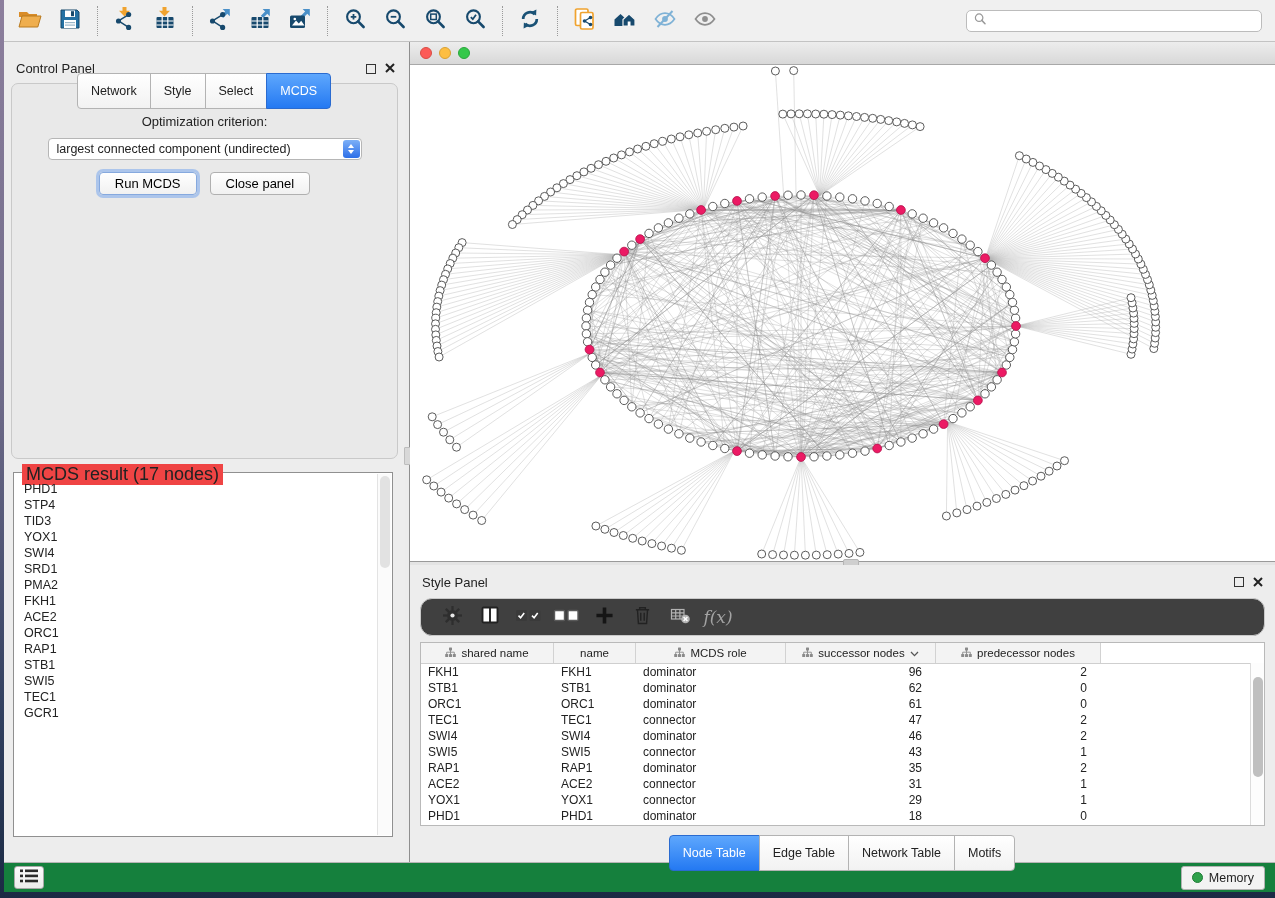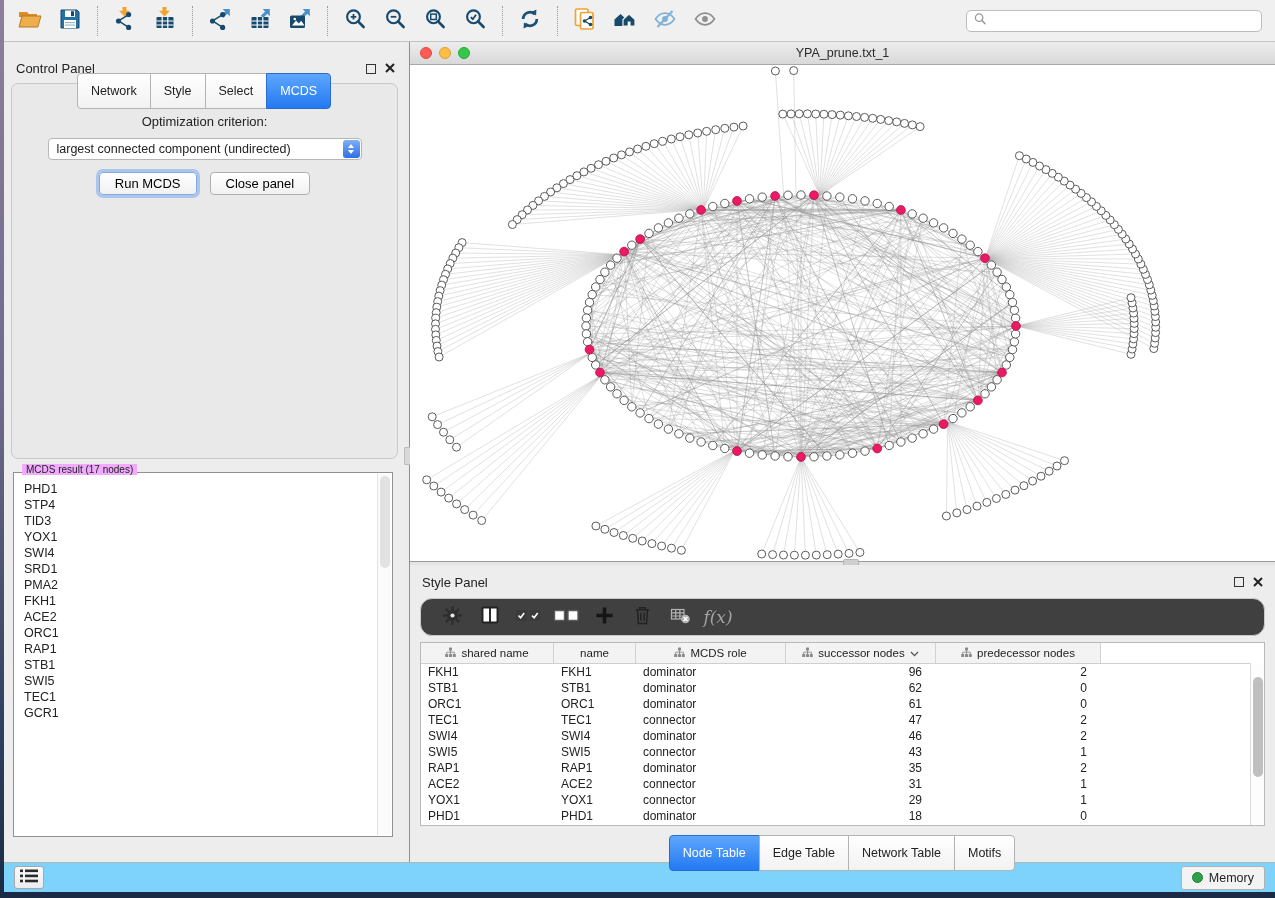--- a/index.html
+++ b/index.html
@@ -38,21 +38,21 @@
   .dd-text{white-space:nowrap;overflow:hidden;}
   .dd-spin{position:absolute;right:1px;top:1px;width:17px;height:18px;border-radius:3px;background:linear-gradient(#7db0f7,#2d6fe8);display:flex;flex-direction:column;align-items:center;justify-content:center;gap:2px;}
   .dd-spin i{display:block;width:0;height:0;border-left:3.5px solid transparent;border-right:3.5px solid transparent;}
   .dd-spin .up{border-bottom:4px solid #fff;}
   .dd-spin .dn{border-top:4px solid #fff;}
   .btn-row{margin-top:12px;display:flex;justify-content:center;gap:13px;}
   .btn{height:23px;padding:0 15px;border:1px solid #b0b0b0;border-radius:4px;background:linear-gradient(#ffffff,#f1f1f1);font-size:13px;font-family:inherit;cursor:default;}
   .btn.focus{box-shadow:0 0 0 3px rgba(122,168,236,.55);border-color:#86a9de;}
 
   .result-group{position:absolute;top:430px;left:9px;right:12px;bottom:25px;border:1px solid #909090;background:#fff;}
-  .result-legend{position:absolute;top:-9px;left:8px;background:#f0abfc;padding:0 4px;font-size:10px;}
+  .result-legend{position:absolute;top:-9px;left:8px;background:#ef4444;padding:0 4px;font-size:18px;}
   .result-list{position:absolute;inset:1px 15px 1px 1px;margin:0;padding:7px 0 0 9px;list-style:none;font-size:12.5px;line-height:16px;overflow:hidden;}
   .mini-scroll{position:absolute;top:1px;bottom:1px;right:1px;width:13px;background:#fbfbfb;border-left:1px solid #e3e3e3;}
   .mini-thumb{margin:2px 1px 0 1.5px;height:92px;background:#e2e2e2;border-radius:5px;}
 
   
   .net-window{height:519px;flex:0 0 519px;display:flex;flex-direction:column;border-bottom:1px solid #9a9a9a;}
   .net-titlebar{height:22px;flex:0 0 22px;background:linear-gradient(#ededed,#d8d8d8);border-bottom:1px solid #a8a8a8;position:relative;display:flex;align-items:center;padding-left:10px;gap:7px;}
   .tl{width:12px;height:12px;border-radius:50%;display:inline-block;box-sizing:border-box;}
   .tl.red{background:#fc5b57;border:1px solid #d94c44;}
   .tl.yellow{background:#fdbe41;border:1px solid #d9a133;}
@@ -77,21 +77,21 @@
   .tr{display:flex;height:16px;align-items:center;}
   .td{box-sizing:border-box;white-space:nowrap;overflow:hidden;}
   .td.left{padding-left:7px;text-align:left;}
   .td.num{padding-right:14px;text-align:right;}
   .nt-scroll{position:absolute;top:20px;bottom:0;right:0;width:13px;background:#fdfdfd;border-left:1px solid #dcdcdc;}
   .nt-thumb{margin:14px 1.5px 0 2px;height:100px;background:#bfbfbf;border-radius:6px;}
 
   .tp-tabs{display:flex;justify-content:center;margin-top:9px;}
 
   
-  .status-bar{height:30px;flex:0 0 30px;background:#7dd3fc;border-top:1px solid #b5b5b5;display:flex;align-items:center;justify-content:space-between;padding:0 10px;box-sizing:border-box;}
+  .status-bar{height:30px;flex:0 0 30px;background:#15803d;border-top:1px solid #b5b5b5;display:flex;align-items:center;justify-content:space-between;padding:0 10px;box-sizing:border-box;}
   .sb-btn{width:28px;height:21px;border:1px solid #a9a9a9;border-radius:3px;background:linear-gradient(#fbfbfb,#ececec);display:flex;align-items:center;justify-content:center;}
   .mem-btn{height:22px;border:1px solid #b2b2b2;border-radius:3px;background:#f3f3f3;display:flex;align-items:center;gap:6px;padding:0 10px;font-size:12.5px;}
   .mem-dot{width:11px;height:11px;border-radius:50%;background:#2fa14b;border:1px solid #1f7c36;box-sizing:border-box;}
 </style>
 </head>
 <body>
 
 <div class="app">
 
   <div class="toolbar">
@@ -308,21 +308,20 @@
       </div>
     </div>
 
     <div class="v-divider">
         <span class="grip"></span>
       </div>
 
     <div class="right-col">
       <div class="net-window">
         <div class="net-titlebar">
-          <span class="net-title">YPA_prune.txt_1</span>
           <span class="tl red"></span>
           <span class="tl yellow"></span>
           <span class="tl green"></span>
         </div>
         <div class="net-canvas">
           <svg id="graph" width="866" height="497" viewBox="0 0 866 497">
               <path d="M606.0 261.0L592.0 214.5M606.0 261.0L602.5 284.6M606.0 261.0L314.8 383.5M606.0 261.0L177.6 276.8M606.0 261.0L214.1 186.6M606.0 261.0L182.2 229.6M606.0 261.0L416.9 131.0M606.0 261.0L185.7 300.0M606.0 261.0L352.2 389.9M606.0 261.0L391.0 130.0M606.0 261.0L513.1 153.2M606.0 261.0L404.0 391.8M606.0 261.0L176.4 268.9M606.0 261.0L467.2 138.5M575.0 193.2L339.5 133.8M575.0 193.2L179.5 284.6M575.0 193.2L339.5 133.8M575.0 193.2L602.5 284.6M575.0 193.2L404.0 130.2M575.0 193.2L543.0 353.6M575.0 193.2L479.2 141.5M575.0 193.2L533.6 162.9M575.0 193.2L513.1 153.2M575.0 193.2L339.5 133.8M575.0 193.2L182.2 292.4M575.0 193.2L404.0 391.8M575.0 193.2L587.1 207.2M575.0 193.2L567.9 335.4M575.0 193.2L185.7 300.0M575.0 193.2L230.1 347.9M575.0 193.2L291.1 377.0M575.0 193.2L599.8 292.4M575.0 193.2L230.1 347.9M490.9 145.0L490.9 377.0M490.9 145.0L599.8 229.6M490.9 145.0L258.4 157.9M490.9 145.0L200.6 200.1M490.9 145.0L604.4 245.2M490.9 145.0L575.0 193.2M490.9 145.0L404.0 391.8M490.9 145.0L248.4 162.9M490.9 145.0L200.6 200.1M490.9 145.0L182.2 229.6M490.9 145.0L592.0 307.5M490.9 145.0L327.0 386.1M490.9 145.0L302.8 380.5M490.9 145.0L291.1 145.0M490.9 145.0L258.4 157.9M490.9 145.0L533.6 162.9M490.9 145.0L543.0 168.4M490.9 145.0L567.9 335.4M490.9 145.0L302.8 141.5M490.9 145.0L479.2 141.5M490.9 145.0L239.0 353.6M490.9 145.0L279.8 148.9M490.9 145.0L599.8 229.6M490.9 145.0L302.8 380.5M490.9 145.0L575.0 328.8M490.9 145.0L182.2 292.4M490.9 145.0L479.2 380.5M404.0 130.2L575.0 328.8M404.0 130.2L551.9 174.1M404.0 130.2L179.5 284.6M404.0 130.2L258.4 364.1M404.0 130.2L551.9 347.9M404.0 130.2L596.3 300.0M404.0 130.2L502.2 373.1M404.0 130.2L207.0 328.8M404.0 130.2L599.8 292.4M404.0 130.2L599.8 292.4M404.0 130.2L185.7 300.0M404.0 130.2L479.2 380.5M404.0 130.2L606.0 261.0M404.0 130.2L176.4 268.9M404.0 130.2L291.1 145.0M404.0 130.2L352.2 389.9M404.0 130.2L185.7 300.0M404.0 130.2L391.0 392.0M404.0 130.2L602.5 284.6M404.0 130.2L185.7 300.0M404.0 130.2L479.2 380.5M404.0 130.2L200.6 200.1M404.0 130.2L248.4 359.1M404.0 130.2L365.1 391.0M365.1 131.0L314.8 138.5M365.1 131.0L416.9 131.0M365.1 131.0L606.0 261.0M365.1 131.0L604.4 245.2M365.1 131.0L592.0 307.5M365.1 131.0L490.9 377.0M365.1 131.0L239.0 353.6M365.1 131.0L605.6 253.1M365.1 131.0L230.1 347.9M365.1 131.0L207.0 328.8M365.1 131.0L339.5 388.2M365.1 131.0L605.6 268.9M365.1 131.0L604.4 276.8M365.1 131.0L258.4 364.1M365.1 131.0L455.0 386.1M365.1 131.0L230.1 347.9M365.1 131.0L490.9 377.0M365.1 131.0L533.6 162.9M365.1 131.0L605.6 268.9M365.1 131.0L176.0 261.0M365.1 131.0L190.0 307.5M327.0 135.9L221.8 180.2M327.0 135.9L455.0 135.9M327.0 135.9L467.2 383.5M327.0 135.9L523.6 364.1M327.0 135.9L365.1 391.0M327.0 135.9L268.9 368.8M327.0 135.9L604.4 276.8M327.0 135.9L221.8 341.8M327.0 135.9L365.1 391.0M327.0 135.9L596.3 300.0M327.0 135.9L177.6 245.2M327.0 135.9L429.8 132.1M327.0 135.9L200.6 321.9M327.0 135.9L442.5 388.2M327.0 135.9L513.1 368.8M327.0 135.9L479.2 141.5M291.1 145.0L179.5 237.4M291.1 145.0L177.6 276.8M291.1 145.0L490.9 145.0M291.1 145.0L391.0 130.0M291.1 145.0L194.9 207.2M291.1 145.0L179.5 237.4M291.1 145.0L502.2 148.9M291.1 145.0L606.0 261.0M291.1 145.0L490.9 145.0M291.1 145.0L604.4 245.2M291.1 145.0L560.2 180.2M291.1 145.0L543.0 353.6M291.1 145.0L604.4 276.8M291.1 145.0L592.0 214.5M291.1 145.0L490.9 145.0M291.1 145.0L214.1 186.6M291.1 145.0L176.4 253.1M291.1 145.0L365.1 391.0M291.1 145.0L248.4 162.9M291.1 145.0L258.4 157.9M291.1 145.0L442.5 388.2M291.1 145.0L327.0 386.1M230.1 174.1L179.5 284.6M230.1 174.1L455.0 386.1M230.1 174.1L214.1 186.6M230.1 174.1L190.0 307.5M230.1 174.1L339.5 133.8M230.1 174.1L177.6 276.8M230.1 174.1L416.9 391.0M230.1 174.1L581.4 200.1M230.1 174.1L391.0 130.0M230.1 174.1L479.2 380.5M230.1 174.1L490.9 377.0M230.1 174.1L416.9 391.0M230.1 174.1L200.6 200.1M230.1 174.1L258.4 157.9M230.1 174.1L575.0 328.8M230.1 174.1L391.0 130.0M230.1 174.1L258.4 157.9M230.1 174.1L179.5 237.4M230.1 174.1L490.9 377.0M230.1 174.1L214.1 186.6M230.1 174.1L602.5 284.6M230.1 174.1L185.7 300.0M230.1 174.1L194.9 207.2M230.1 174.1L279.8 148.9M230.1 174.1L179.5 284.6M230.1 174.1L339.5 133.8M214.1 186.6L194.9 314.8M214.1 186.6L604.4 276.8M214.1 186.6L502.2 373.1M214.1 186.6L176.4 253.1M214.1 186.6L194.9 207.2M214.1 186.6L314.8 383.5M214.1 186.6L581.4 321.9M214.1 186.6L185.7 300.0M214.1 186.6L268.9 368.8M214.1 186.6L513.1 153.2M214.1 186.6L314.8 383.5M214.1 186.6L230.1 174.1M214.1 186.6L221.8 341.8M214.1 186.6L523.6 364.1M214.1 186.6L239.0 168.4M214.1 186.6L339.5 133.8M214.1 186.6L575.0 193.2M214.1 186.6L302.8 380.5M214.1 186.6L365.1 391.0M214.1 186.6L599.8 292.4M214.1 186.6L302.8 141.5M214.1 186.6L378.0 130.2M214.1 186.6L587.1 207.2M214.1 186.6L339.5 388.2M214.1 186.6L581.4 321.9M214.1 186.6L429.8 389.9M214.1 186.6L490.9 377.0M214.1 186.6L599.8 292.4M179.5 284.6L602.5 284.6M179.5 284.6L352.2 132.1M179.5 284.6L230.1 174.1M179.5 284.6L339.5 388.2M179.5 284.6L404.0 391.8M179.5 284.6L230.1 347.9M179.5 284.6L352.2 389.9M179.5 284.6L230.1 347.9M179.5 284.6L207.0 328.8M179.5 284.6L365.1 131.0M179.5 284.6L490.9 377.0M179.5 284.6L177.6 245.2M179.5 284.6L533.6 162.9M179.5 284.6L352.2 389.9M179.5 284.6L182.2 229.6M179.5 284.6L190.0 307.5M190.0 307.5L551.9 347.9M190.0 307.5L596.3 300.0M190.0 307.5L523.6 157.9M190.0 307.5L567.9 186.6M190.0 307.5L352.2 132.1M190.0 307.5L177.6 276.8M190.0 307.5L230.1 174.1M190.0 307.5L567.9 335.4M190.0 307.5L523.6 364.1M190.0 307.5L179.5 284.6M190.0 307.5L567.9 335.4M190.0 307.5L365.1 131.0M190.0 307.5L176.4 253.1M190.0 307.5L581.4 321.9M190.0 307.5L291.1 377.0M190.0 307.5L442.5 388.2M190.0 307.5L291.1 145.0M190.0 307.5L567.9 335.4M190.0 307.5L599.8 292.4M190.0 307.5L502.2 373.1M190.0 307.5L606.0 261.0M190.0 307.5L502.2 148.9M327.0 386.1L567.9 186.6M327.0 386.1L581.4 200.1M327.0 386.1L567.9 335.4M327.0 386.1L365.1 131.0M327.0 386.1L207.0 328.8M327.0 386.1L378.0 130.2M327.0 386.1L442.5 388.2M327.0 386.1L339.5 388.2M327.0 386.1L596.3 222.0M327.0 386.1L190.0 214.5M327.0 386.1L602.5 284.6M327.0 386.1L581.4 200.1M327.0 386.1L581.4 200.1M327.0 386.1L239.0 168.4M327.0 386.1L442.5 388.2M327.0 386.1L302.8 380.5M327.0 386.1L365.1 131.0M327.0 386.1L176.4 253.1M327.0 386.1L560.2 180.2M327.0 386.1L177.6 245.2M327.0 386.1L194.9 207.2M327.0 386.1L182.2 292.4M327.0 386.1L502.2 148.9M327.0 386.1L416.9 391.0M327.0 386.1L327.0 135.9M327.0 386.1L302.8 380.5M391.0 392.0L602.5 237.4M391.0 392.0L490.9 145.0M391.0 392.0L339.5 388.2M391.0 392.0L551.9 347.9M391.0 392.0L352.2 132.1M391.0 392.0L502.2 373.1M391.0 392.0L258.4 364.1M391.0 392.0L302.8 141.5M391.0 392.0L575.0 193.2M391.0 392.0L560.2 180.2M391.0 392.0L604.4 276.8M391.0 392.0L314.8 383.5M391.0 392.0L391.0 130.0M391.0 392.0L176.4 268.9M391.0 392.0L587.1 207.2M391.0 392.0L176.4 268.9M391.0 392.0L200.6 200.1M391.0 392.0L429.8 389.9M391.0 392.0L513.1 153.2M391.0 392.0L378.0 391.8M391.0 392.0L502.2 148.9M391.0 392.0L416.9 131.0M391.0 392.0L455.0 135.9M391.0 392.0L543.0 353.6M391.0 392.0L602.5 237.4M391.0 392.0L602.5 237.4M391.0 392.0L587.1 314.8M467.2 383.5L177.6 245.2M467.2 383.5L194.9 314.8M467.2 383.5L327.0 386.1M467.2 383.5L502.2 148.9M467.2 383.5L176.4 268.9M467.2 383.5L587.1 207.2M467.2 383.5L207.0 328.8M467.2 383.5L352.2 389.9M467.2 383.5L502.2 373.1M467.2 383.5L587.1 207.2M467.2 383.5L194.9 314.8M467.2 383.5L248.4 162.9M467.2 383.5L596.3 222.0M467.2 383.5L575.0 328.8M467.2 383.5L365.1 131.0M467.2 383.5L513.1 153.2M467.2 383.5L352.2 132.1M467.2 383.5L268.9 153.2M467.2 383.5L442.5 388.2M467.2 383.5L479.2 380.5M467.2 383.5L533.6 359.1M467.2 383.5L416.9 391.0M467.2 383.5L327.0 386.1M467.2 383.5L523.6 364.1M467.2 383.5L248.4 359.1M467.2 383.5L327.0 386.1M467.2 383.5L302.8 380.5M467.2 383.5L314.8 138.5M533.6 359.1L268.9 368.8M533.6 359.1L291.1 145.0M533.6 359.1L404.0 130.2M533.6 359.1L176.4 253.1M533.6 359.1L214.1 335.4M533.6 359.1L291.1 377.0M533.6 359.1L200.6 200.1M533.6 359.1L327.0 386.1M533.6 359.1L404.0 130.2M533.6 359.1L365.1 391.0M533.6 359.1L177.6 276.8M533.6 359.1L194.9 207.2M533.6 359.1L230.1 174.1M533.6 359.1L467.2 383.5M533.6 359.1L551.9 174.1M533.6 359.1L185.7 300.0M533.6 359.1L182.2 292.4M533.6 359.1L268.9 368.8M533.6 359.1L239.0 353.6M533.6 359.1L581.4 200.1M567.9 335.4L592.0 307.5M567.9 335.4L339.5 388.2M567.9 335.4L176.4 268.9M567.9 335.4L314.8 383.5M567.9 335.4L314.8 138.5M567.9 335.4L602.5 284.6M567.9 335.4L592.0 214.5M567.9 335.4L404.0 391.8M567.9 335.4L190.0 214.5M567.9 335.4L429.8 132.1M567.9 335.4L176.4 253.1M567.9 335.4L429.8 132.1M567.9 335.4L513.1 368.8M567.9 335.4L605.6 268.9M567.9 335.4L179.5 284.6M567.9 335.4L592.0 307.5M567.9 335.4L502.2 148.9M567.9 335.4L177.6 245.2M567.9 335.4L490.9 145.0M567.9 335.4L599.8 229.6M592.0 307.5L404.0 391.8M592.0 307.5L442.5 133.8M592.0 307.5L606.0 261.0M592.0 307.5L177.6 245.2M592.0 307.5L279.8 373.1M592.0 307.5L314.8 138.5M592.0 307.5L179.5 284.6M592.0 307.5L587.1 314.8M592.0 307.5L339.5 133.8M592.0 307.5L185.7 300.0M592.0 307.5L314.8 383.5M592.0 307.5L327.0 135.9M592.0 307.5L567.9 186.6M592.0 307.5L239.0 353.6M592.0 307.5L551.9 174.1M592.0 307.5L182.2 292.4M592.0 307.5L185.7 222.0M592.0 307.5L279.8 373.1M592.0 307.5L479.2 380.5M592.0 307.5L378.0 391.8M592.0 307.5L194.9 314.8M592.0 307.5L416.9 391.0M592.0 307.5L177.6 276.8M592.0 307.5L391.0 392.0M592.0 307.5L221.8 341.8M221.8 341.8L214.1 335.4M291.1 377.0L404.0 391.8M352.2 389.9L543.0 353.6M523.6 364.1L291.1 377.0M239.0 353.6L523.6 157.9M391.0 130.0L605.6 268.9M455.0 135.9L567.9 335.4M602.5 237.4L378.0 391.8M176.4 268.9L479.2 380.5M365.1 131.0L479.2 141.5M291.1 145.0L314.8 383.5M258.4 364.1L291.1 145.0M560.2 180.2L314.8 138.5M587.1 314.8L575.0 193.2M523.6 157.9L391.0 130.0M365.1 391.0L606.0 261.0M339.5 388.2L606.0 261.0M602.5 284.6L176.0 261.0M602.5 284.6L221.8 341.8M230.1 174.1L416.9 391.0M365.1 131.0L248.4 162.9M268.9 368.8L404.0 391.8M182.2 292.4L365.1 391.0M239.0 168.4L221.8 341.8M404.0 130.2L592.0 214.5M221.8 180.2L429.8 132.1M404.0 391.8L513.1 153.2M302.8 141.5L567.9 186.6M291.1 145.0L587.1 314.8M551.9 347.9L200.6 321.9M352.2 389.9L523.6 364.1M605.6 253.1L467.2 138.5M455.0 135.9L214.1 186.6M185.7 222.0L523.6 157.9M185.7 222.0L248.4 162.9M239.0 353.6L200.6 200.1M327.0 135.9L599.8 229.6M194.9 207.2L416.9 391.0M523.6 364.1L182.2 292.4M339.5 388.2L604.4 276.8M599.8 292.4L291.1 145.0M533.6 359.1L467.2 383.5M455.0 386.1L587.1 314.8M314.8 383.5L327.0 386.1M302.8 141.5L327.0 135.9M442.5 388.2L279.8 148.9M404.0 391.8L592.0 214.5M194.9 314.8L200.6 321.9M416.9 131.0L185.7 222.0M268.9 368.8L567.9 335.4M327.0 135.9L605.6 253.1M194.9 314.8L179.5 237.4M599.8 229.6L596.3 222.0M221.8 180.2L479.2 141.5M291.1 377.0L365.1 391.0M455.0 386.1L416.9 391.0M429.8 389.9L176.0 261.0M581.4 321.9L567.9 335.4M177.6 276.8L592.0 307.5M581.4 321.9L279.8 148.9M567.9 335.4L442.5 388.2M176.4 253.1L221.8 180.2M352.2 132.1L176.4 253.1M596.3 300.0L365.1 391.0M279.8 148.9L404.0 391.8M378.0 391.8L239.0 353.6M352.2 389.9L230.1 347.9M479.2 380.5L581.4 200.1M442.5 388.2L575.0 328.8M490.9 145.0L214.1 186.6M365.1 391.0L416.9 391.0M176.4 268.9L200.6 200.1M592.0 307.5L604.4 276.8M523.6 157.9L268.9 368.8M416.9 131.0L194.9 314.8M182.2 229.6L182.2 292.4M214.1 186.6L291.1 377.0M221.8 341.8L502.2 373.1M567.9 186.6L467.2 138.5" stroke="#8f8f8f" stroke-width="0.55" opacity="0.5" fill="none"></path>
               <path d="M293.4 144.3L333.1 61.0M293.4 144.3L323.9 62.1M293.4 144.3L314.8 63.3M293.4 144.3L305.7 64.7M293.4 144.3L296.6 66.3M293.4 144.3L287.7 68.0M293.4 144.3L278.8 69.8M293.4 144.3L270.0 71.8M293.4 144.3L261.3 74.0M293.4 144.3L252.7 76.3M293.4 144.3L244.2 78.7M293.4 144.3L235.9 81.3M293.4 144.3L227.6 84.0M293.4 144.3L219.5 86.9M293.4 144.3L211.5 89.9M293.4 144.3L203.7 93.0M293.4 144.3L196.0 96.3M293.4 144.3L188.5 99.7M293.4 144.3L181.1 103.3M293.4 144.3L173.9 106.9M293.4 144.3L166.9 110.7M293.4 144.3L160.0 114.6M293.4 144.3L153.4 118.6M293.4 144.3L146.9 122.8M293.4 144.3L140.6 127.0M293.4 144.3L134.5 131.4M293.4 144.3L128.6 135.8M293.4 144.3L122.9 140.4M293.4 144.3L117.5 145.0M293.4 144.3L112.2 149.7M293.4 144.3L107.2 154.6M293.4 144.3L102.4 159.5M409.7 130.5L510.1 61.6M409.7 130.5L502.4 59.9M409.7 130.5L494.5 58.4M409.7 130.5L486.7 56.9M409.7 130.5L478.7 55.6M409.7 130.5L470.7 54.4M409.7 130.5L462.7 53.3M409.7 130.5L454.6 52.4M409.7 130.5L446.5 51.5M409.7 130.5L438.4 50.8M409.7 130.5L430.3 50.1M409.7 130.5L422.1 49.6M409.7 130.5L413.9 49.2M409.7 130.5L405.7 49.0M409.7 130.5L397.4 48.8M409.7 130.5L389.2 48.8M409.7 130.5L381.0 48.9M409.7 130.5L372.8 49.1M575.3 193.5L743.8 283.6M575.3 193.5L744.6 278.3M575.3 193.5L745.2 273.0M575.3 193.5L745.6 267.6M575.3 193.5L745.7 262.3M575.3 193.5L745.7 257.0M575.3 193.5L745.4 251.6M575.3 193.5L744.9 246.3M575.3 193.5L744.2 241.0M575.3 193.5L743.3 235.7M575.3 193.5L742.2 230.4M575.3 193.5L740.8 225.1M575.3 193.5L739.3 219.8M575.3 193.5L737.5 214.6M575.3 193.5L735.5 209.4M575.3 193.5L733.3 204.3M575.3 193.5L730.9 199.1M575.3 193.5L728.3 194.0M575.3 193.5L725.5 189.0M575.3 193.5L722.5 184.0M575.3 193.5L719.2 179.0M575.3 193.5L715.8 174.1M575.3 193.5L712.2 169.2M575.3 193.5L708.4 164.4M575.3 193.5L704.4 159.7M575.3 193.5L700.2 155.0M575.3 193.5L695.8 150.4M575.3 193.5L691.2 145.8M575.3 193.5L686.4 141.4M575.3 193.5L681.5 136.9M575.3 193.5L676.4 132.6M575.3 193.5L671.1 128.4M575.3 193.5L665.6 124.2M575.3 193.5L660.0 120.1M575.3 193.5L654.2 116.1M575.3 193.5L648.3 112.2M575.3 193.5L642.2 108.4M575.3 193.5L635.9 104.6M575.3 193.5L629.5 101.0M575.3 193.5L622.9 97.4M575.3 193.5L616.2 94.0M575.3 193.5L609.4 90.7M210.7 189.7L52.1 177.6M210.7 189.7L48.8 182.7M210.7 189.7L45.7 188.0M210.7 189.7L42.8 193.2M210.7 189.7L40.2 198.5M210.7 189.7L37.7 203.9M210.7 189.7L35.5 209.3M210.7 189.7L33.5 214.7M210.7 189.7L31.7 220.1M210.7 189.7L30.1 225.6M210.7 189.7L28.8 231.1M210.7 189.7L27.7 236.6M210.7 189.7L26.8 242.1M210.7 189.7L26.2 247.7M210.7 189.7L25.7 253.2M210.7 189.7L25.5 258.8M210.7 189.7L25.5 264.3M210.7 189.7L25.8 269.9M210.7 189.7L26.3 275.4M210.7 189.7L27.0 281.0M210.7 189.7L27.9 286.5M210.7 189.7L29.1 292.0M180.7 288.2L22.2 351.8M180.7 288.2L27.6 359.6M180.7 288.2L33.5 367.2M180.7 288.2L39.8 374.8M180.7 288.2L46.5 382.2M191.7 310.1L16.7 414.8M191.7 310.1L23.8 421.0M191.7 310.1L31.1 427.1M191.7 310.1L38.7 433.1M191.7 310.1L46.6 438.9M191.7 310.1L54.7 444.6M191.7 310.1L63.1 450.1M191.7 310.1L71.7 455.5M606.0 261.0L721.0 289.3M606.0 261.0L722.1 284.1M606.0 261.0L722.9 279.0M606.0 261.0L723.6 273.9M606.0 261.0L724.0 268.7M606.0 261.0L724.2 263.6M606.0 261.0L724.2 258.4M606.0 261.0L724.0 253.3M606.0 261.0L723.6 248.1M606.0 261.0L722.9 243.0M606.0 261.0L722.1 237.9M606.0 261.0L721.0 232.7M324.6 385.6L185.9 461.0M324.6 385.6L194.9 464.3M324.6 385.6L204.0 467.5M324.6 385.6L213.3 470.5M324.6 385.6L222.7 473.3M324.6 385.6L232.2 476.0M324.6 385.6L241.9 478.6M324.6 385.6L251.6 481.0M324.6 385.6L261.5 483.2M324.6 385.6L271.4 485.3M391.0 392.0L351.7 489.0M391.0 392.0L362.6 489.6M391.0 392.0L373.5 490.0M391.0 392.0L384.4 490.2M391.0 392.0L395.4 490.2M391.0 392.0L406.3 490.1M391.0 392.0L417.2 489.7M391.0 392.0L428.2 489.1M391.0 392.0L439.0 488.4M391.0 392.0L449.9 487.4M537.6 356.8L536.4 451.0M537.6 356.8L546.8 447.9M537.6 356.8L557.0 444.6M537.6 356.8L567.0 441.1M537.6 356.8L576.8 437.4M537.6 356.8L586.4 433.5M537.6 356.8L595.8 429.4M537.6 356.8L605.0 425.1M537.6 356.8L613.9 420.7M537.6 356.8L622.6 416.0M537.6 356.8L631.0 411.2M537.6 356.8L639.1 406.2M537.6 356.8L647.0 401.0M537.6 356.8L654.5 395.7M391.0 392.0L383.7 5.6M391.0 392.0L365.4 6.0" stroke="#b3b3b3" stroke-width="0.5" opacity="0.8" fill="none"></path>
               <circle cx="605.6" cy="253.1" r="4.2" fill="#ffffff" stroke="#4a4a4a" stroke-width="0.9"></circle>
               <circle cx="604.4" cy="245.2" r="4.2" fill="#ffffff" stroke="#4a4a4a" stroke-width="0.9"></circle>

